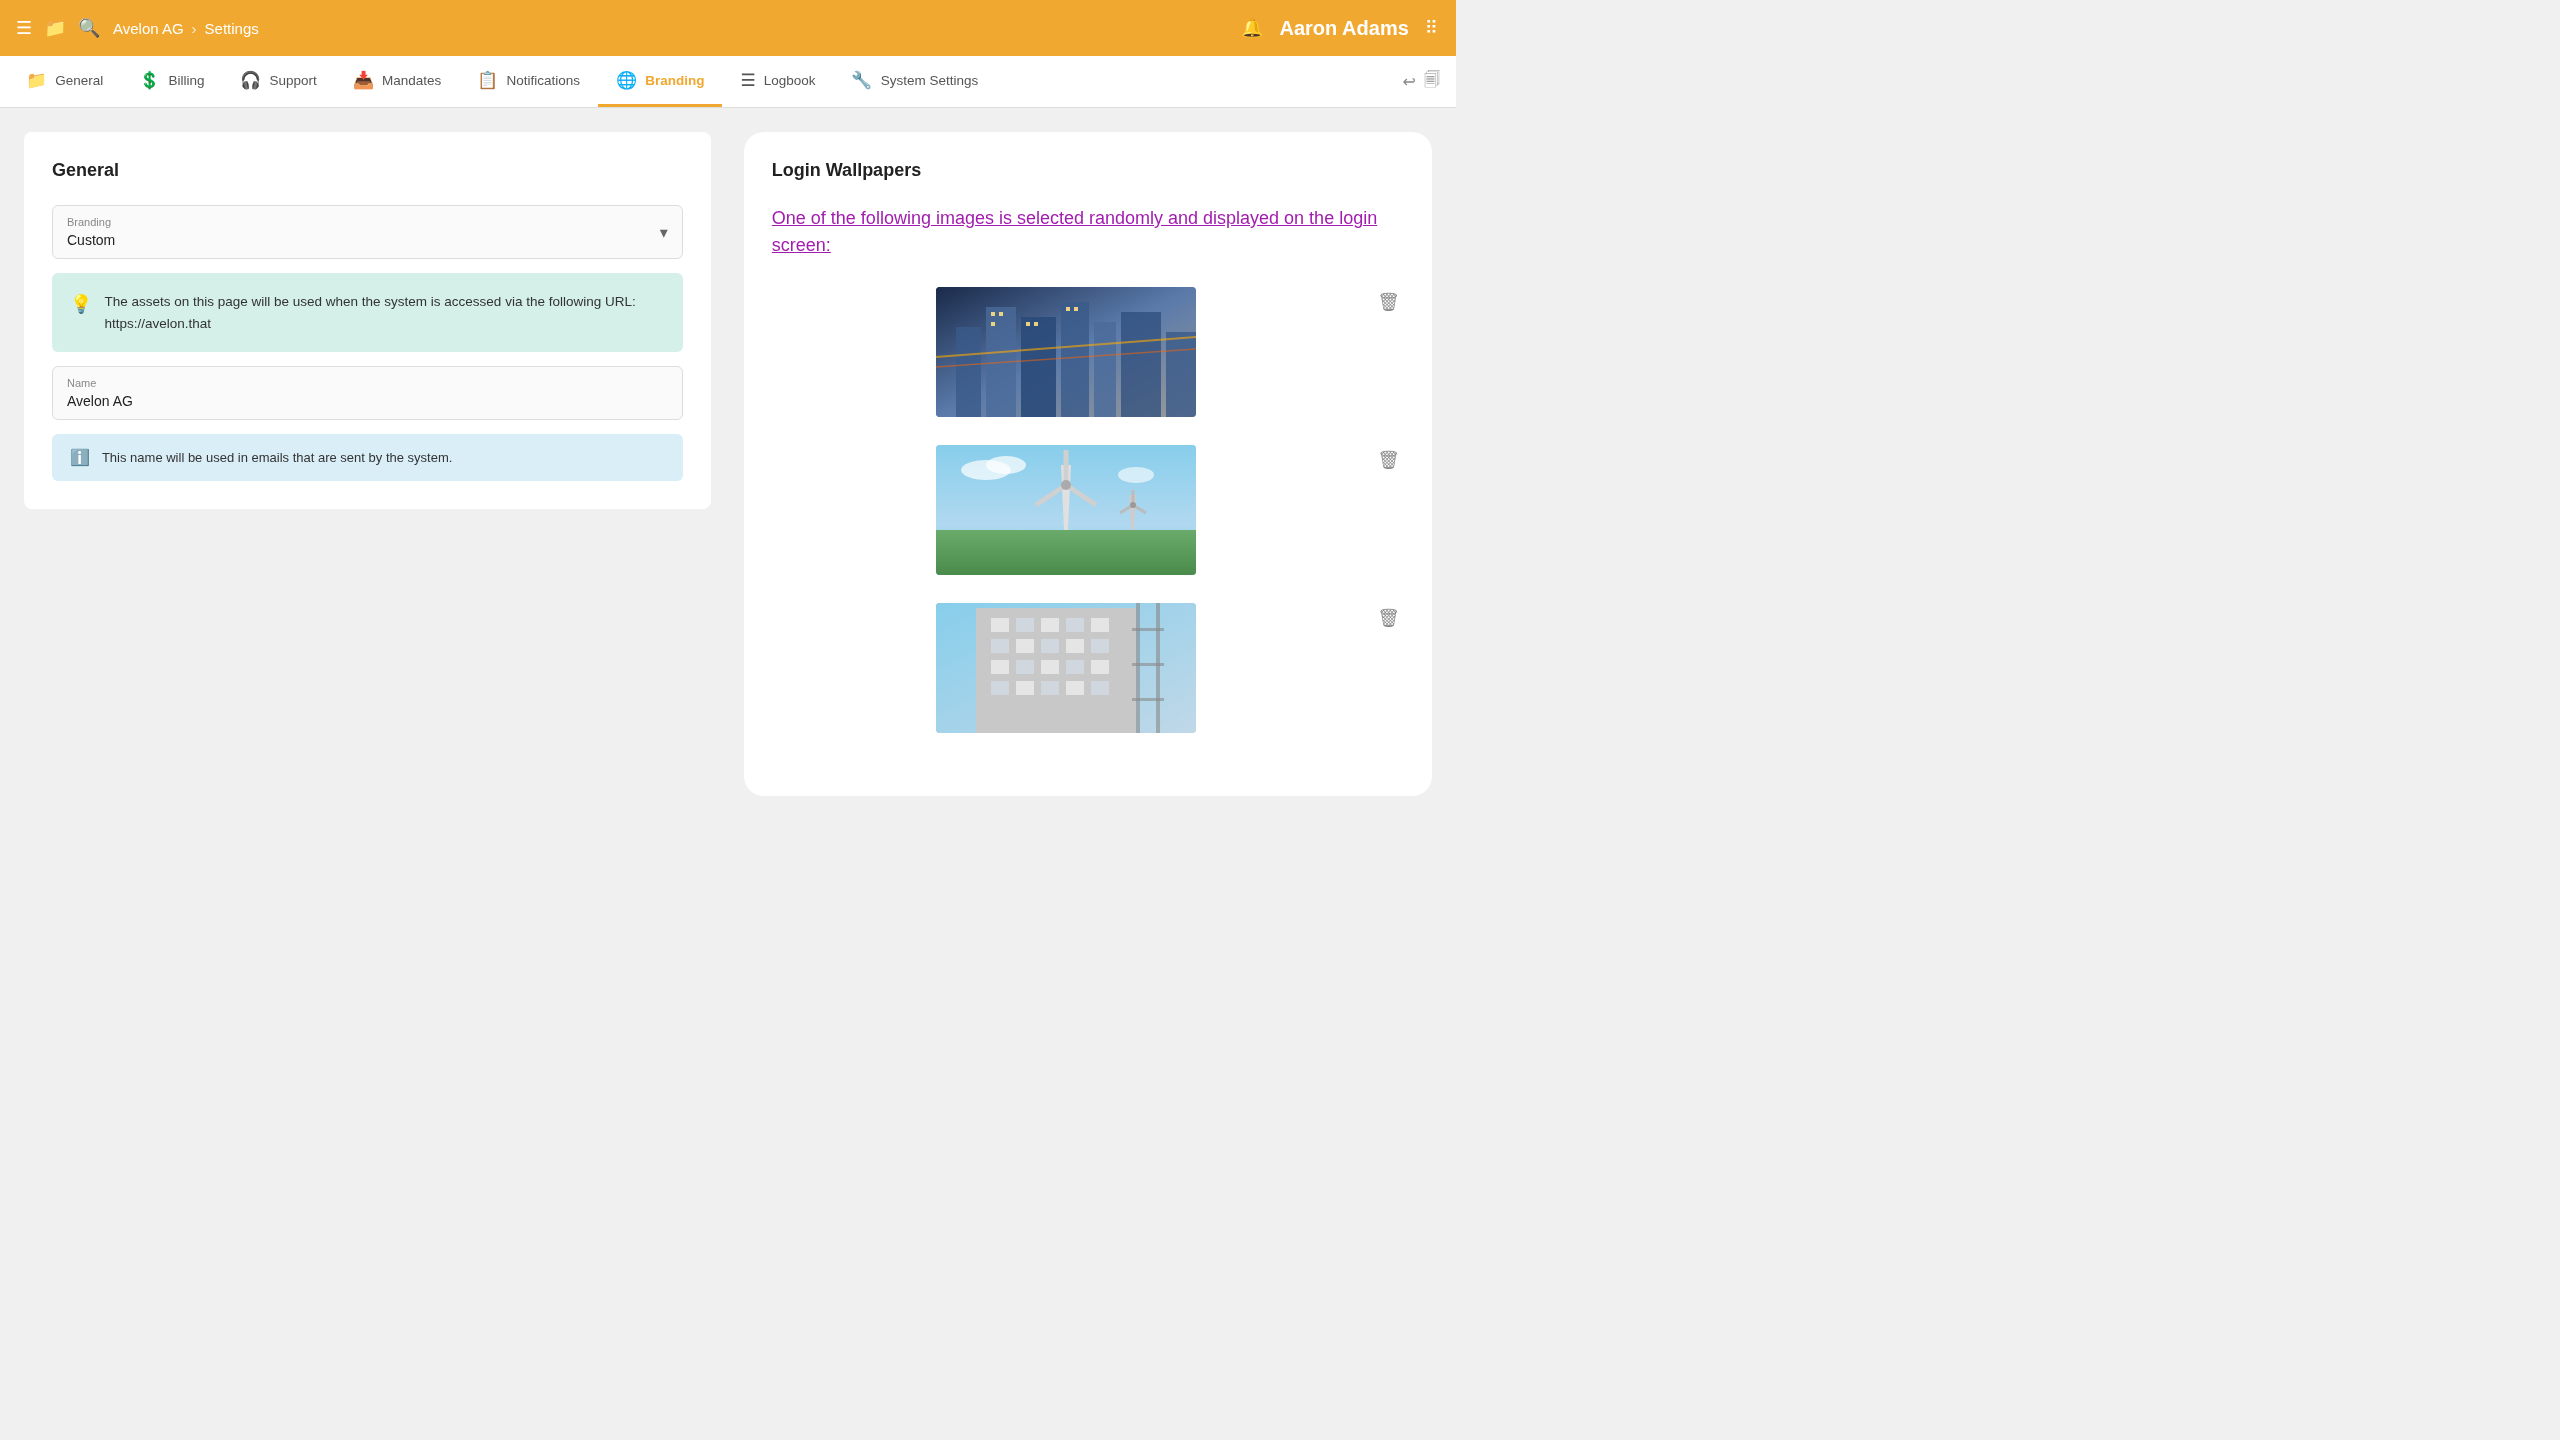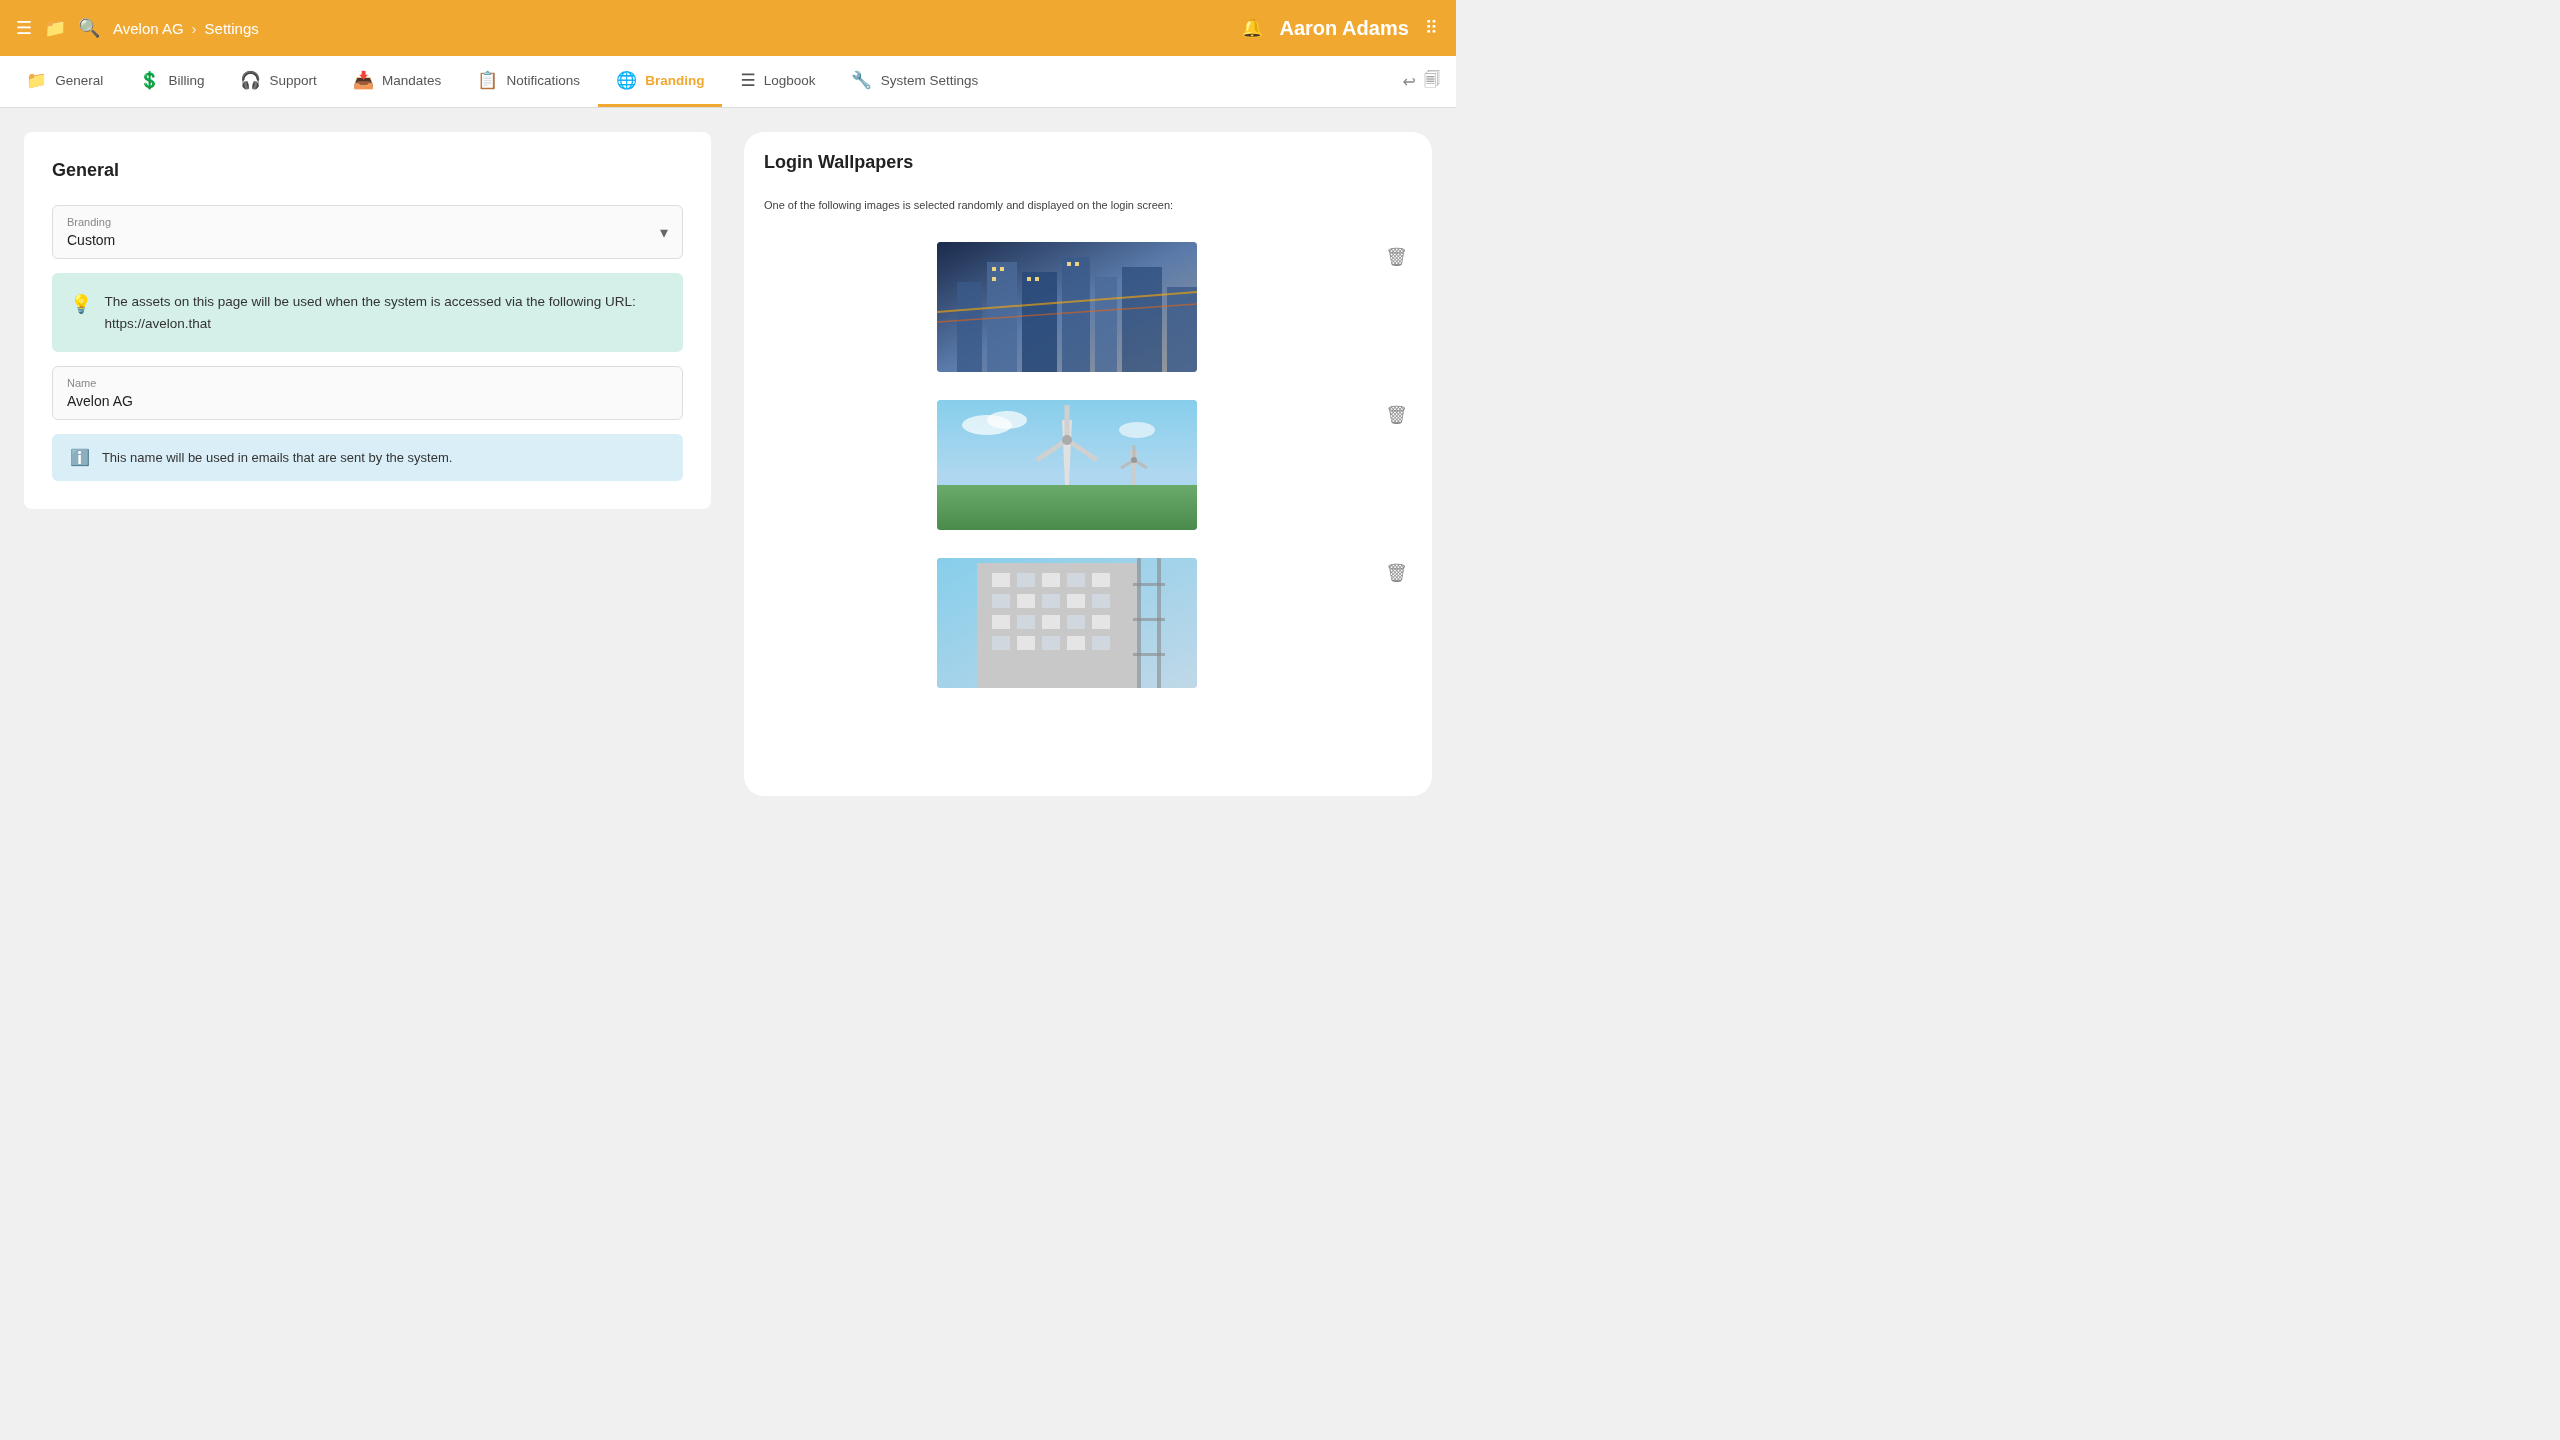--- a/index.html
+++ b/index.html
@@ -146,30 +146,31 @@
     .info-box-blue .info-text {
       font-size: 13px;
       color: #333;
     }
 
     
     .right-panel {
       width: 50%;
       background: white;
       border-radius: 20px;
-      padding: 20px;
+      padding: 28px;
       overflow-y: auto;
       margin-left: 33px;
     }
 
     .wallpaper-description {
-      font-size: 11px;
-      color: #404040;
+      font-size: 18px;
+      color: #a21caf;
       margin-bottom: 28px;
       line-height: 1.5;
+      text-decoration: underline;
     }
 
     .wallpaper-item {
       display: flex;
       align-items: flex-start;
       margin-bottom: 28px;
       gap: 12px;
     }
     .wallpaper-img {
       width: 260px;

